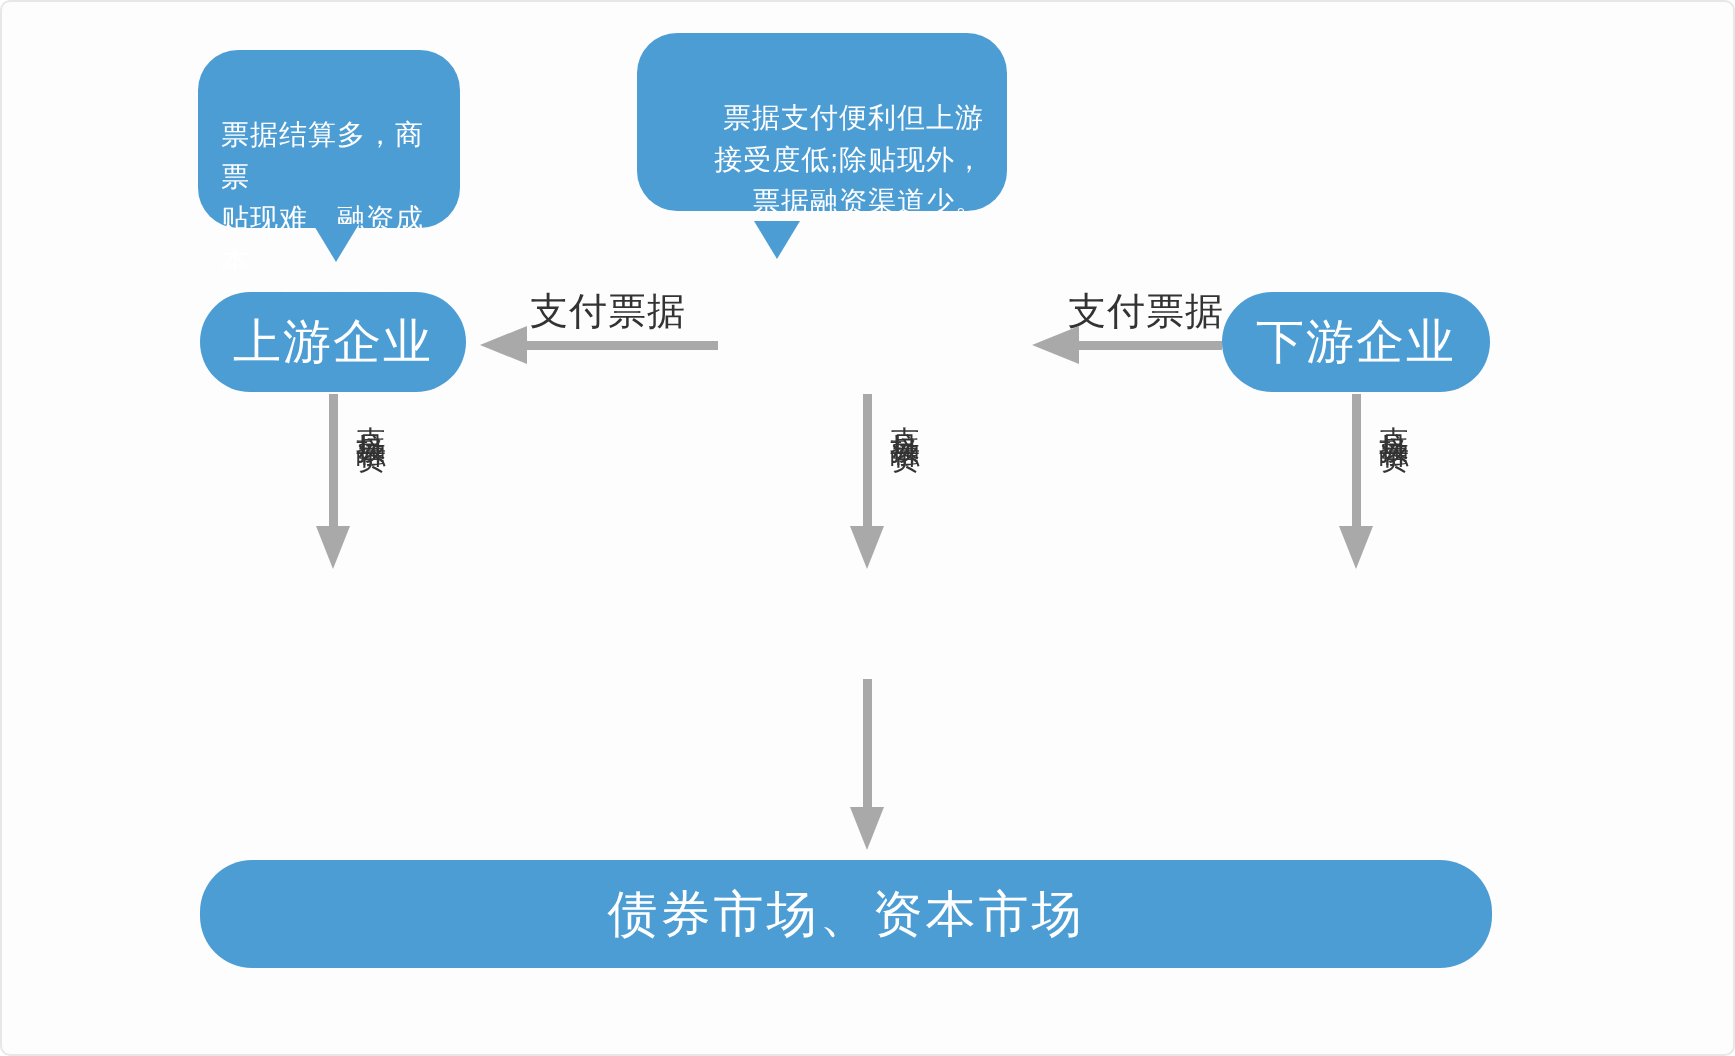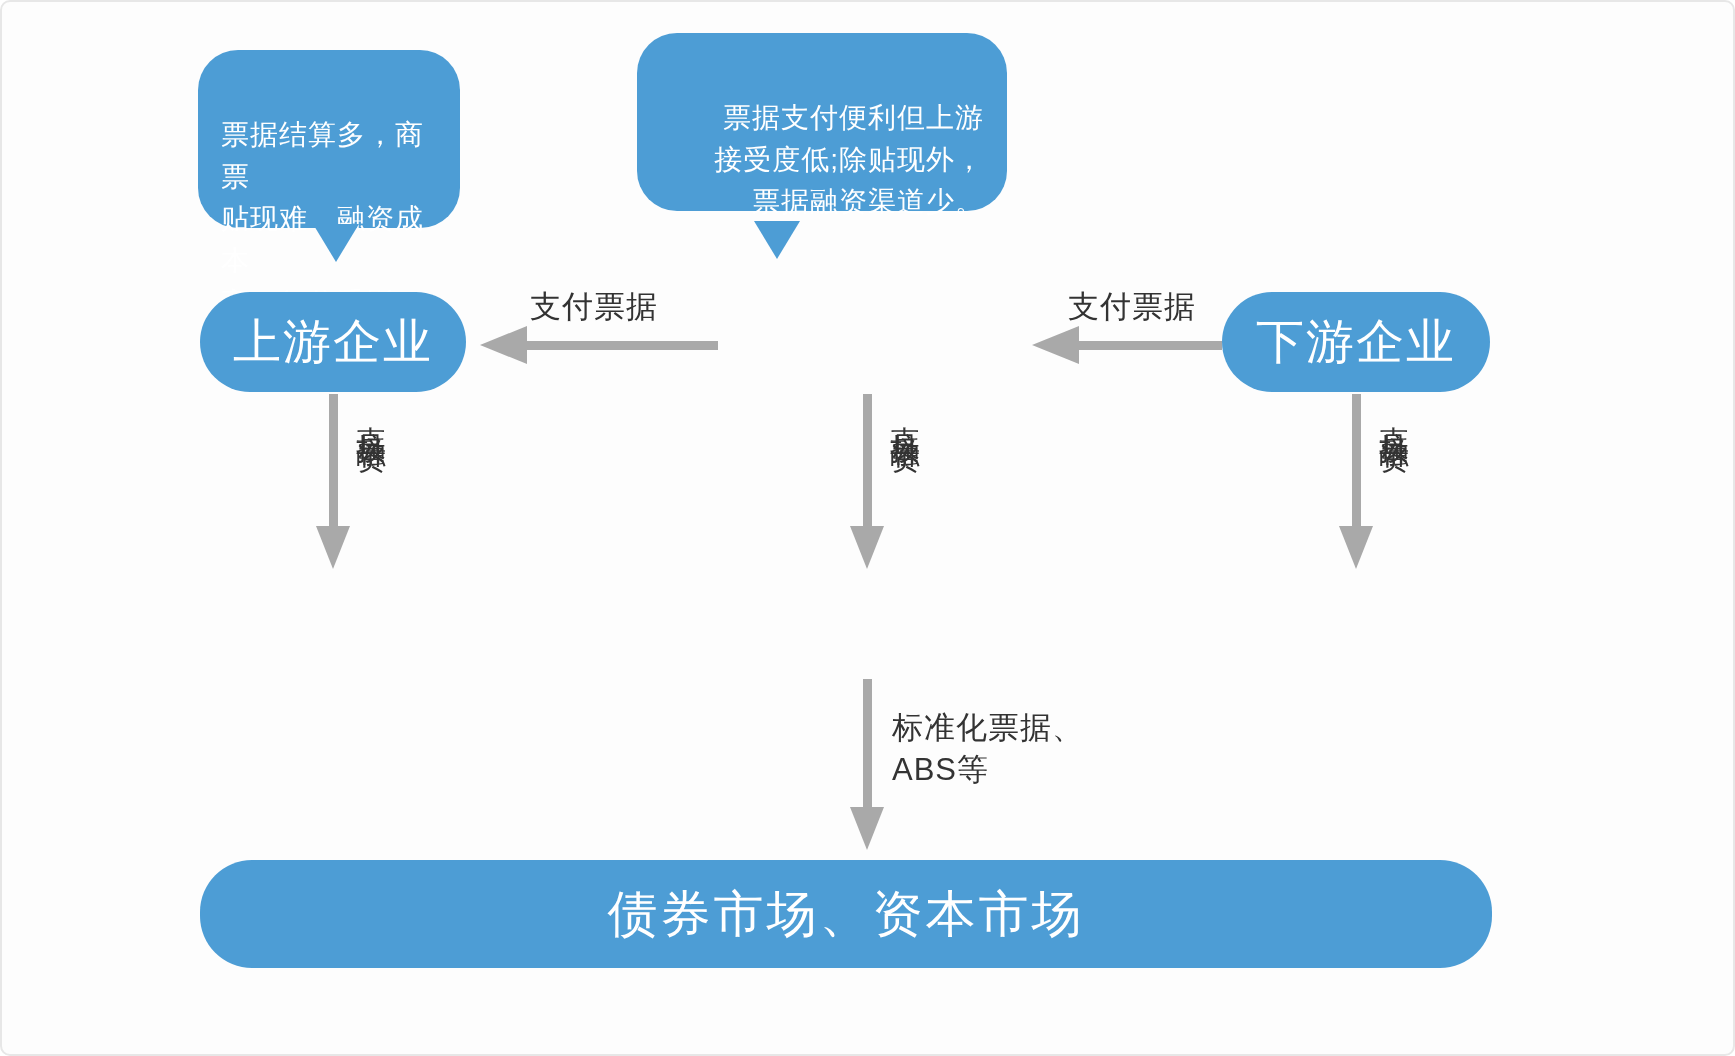--- a/index.html
+++ b/index.html
@@ -66,21 +66,21 @@
   .v-head-down{
     width:0;height:0;
     border-left:17px solid transparent;
     border-right:17px solid transparent;
     border-top:43px solid #a9a9a9;
   }
 
   
   .lbl{
     color:#333333;
-    font-size:31px;
+    font-size:38px;
     letter-spacing:1px;
   }
   .lbl-vertical{
     writing-mode:vertical-rl;
     text-orientation:upright;
     color:#333333;
     font-size:30px;
     letter-spacing:6px;
   }
   .lbl-multiline{white-space:pre-line;line-height:42px;}
@@ -127,20 +127,18 @@
   <div class="abs v-head-down" style="left:848px;top:524px;"></div>
   <div class="abs lbl-vertical" style="left:882px;top:400px;">直接融资</div>
 
   <div class="abs v-shaft" style="left:1350px;top:392px;height:134px;"></div>
   <div class="abs v-head-down" style="left:1337px;top:524px;"></div>
   <div class="abs lbl-vertical" style="left:1371px;top:400px;">直接融资</div>
 
 
   <div class="abs v-shaft" style="left:861px;top:677px;height:130px;"></div>
   <div class="abs v-head-down" style="left:848px;top:805px;"></div>
-  <div class="abs lbl lbl-multiline" style="left:890px;top:705px;">标准化票据、
-ABS等</div>
 
   <div class="abs bar" style="left:198px;top:858px;width:1292px;height:108px;">
     <span>债券市场、资本市场</span>
   </div>
 
 </div>
 
 </body></html>

